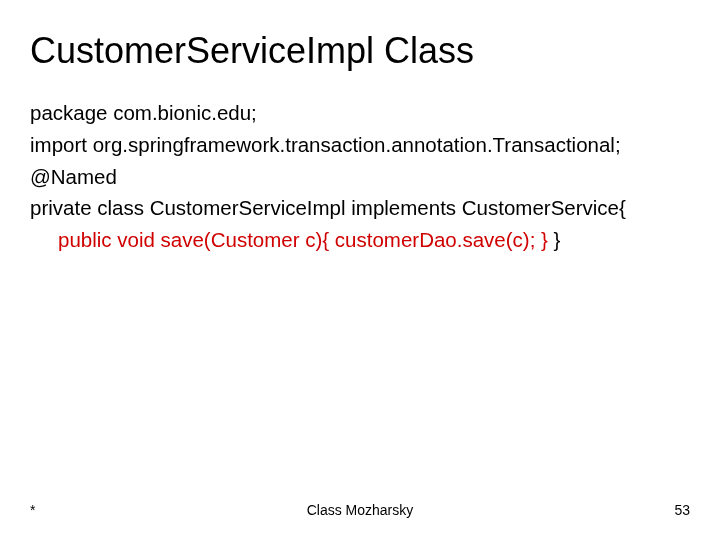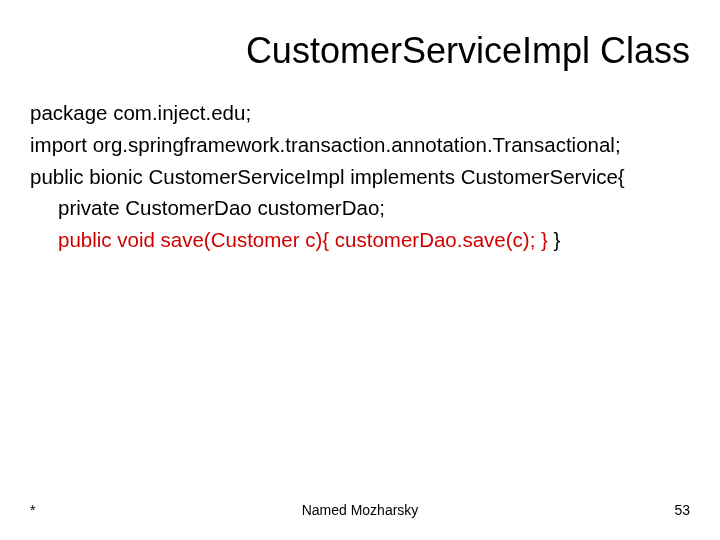--- a/index.html
+++ b/index.html
@@ -13,21 +13,21 @@
     overflow: hidden;
   }
   .slide {
     padding: 20px 30px 0 30px;
     box-sizing: border-box;
     width: 100%;
     height: 100%;
   }
   .title {
     font-size: 36px;
-    text-align: right;
+    text-align: left;
     color: #000;
     margin: 10px 0 25px 0;
     font-weight: normal;
   }
   .code-block {
     font-size: 20.5px;
     line-height: 1.55;
     color: #000;
   }
   .code-line {
@@ -60,24 +60,24 @@
     left: 50%;
     transform: translateX(-50%);
   }
 </style>
 </head>
 <body>
 
 <div class="slide">
   <h1 class="title">CustomerServiceImpl Class</h1>
   <div class="code-block">
-    <div class="code-line">package com.inject.edu;</div>
+    <div class="code-line">package com.bionic.edu;</div>
     <div class="code-line">import org.springframework.transaction.annotation.Transactional;</div>
-    <div class="code-line">public bionic CustomerServiceImpl implements CustomerService{</div>
-    <div class="code-line indent">private CustomerDao customerDao;</div>
+    <div class="code-line">@Named</div>
+    <div class="code-line">private class CustomerServiceImpl implements CustomerService{</div>
     <div class="code-line indent"><span class="highlight">public void save(Customer c){ customerDao.save(c); }</span><span class="closing"> }</span></div>
   </div>
   <div class="footer">
     <span>*</span>
-    <span class="footer-center">Named Mozharsky</span>
+    <span class="footer-center">Class Mozharsky</span>
     <span>53</span>
   </div>
 </div>
 
 </body></html>

